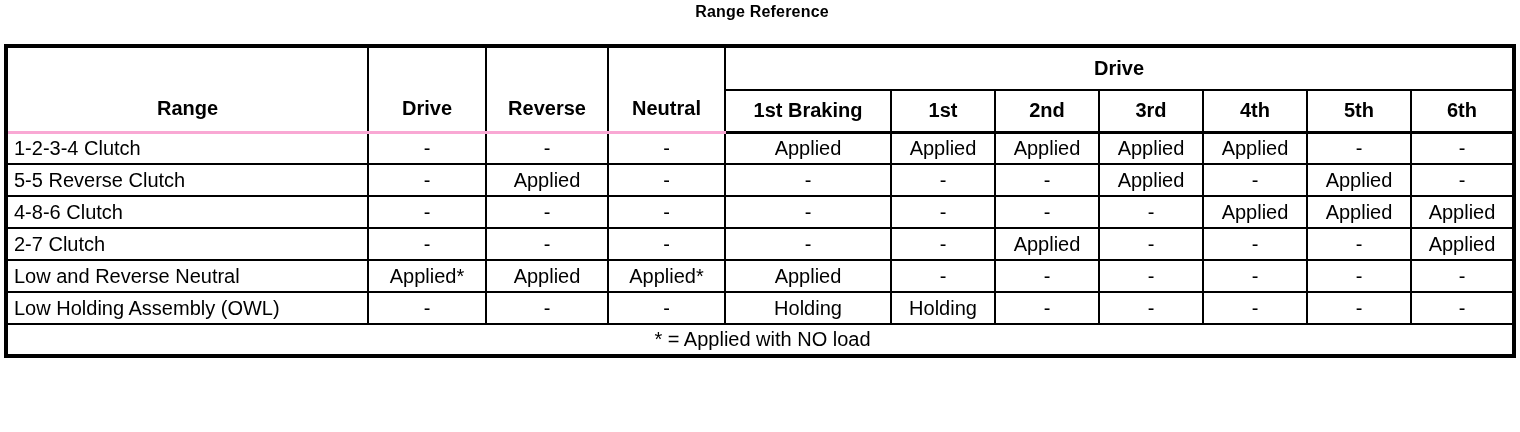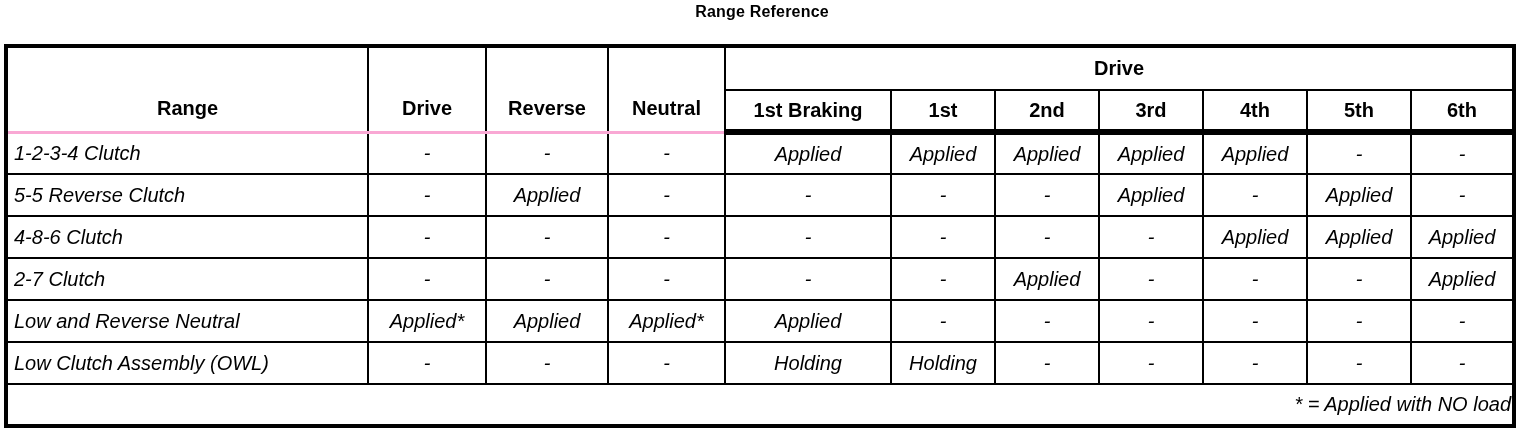--- a/index.html
+++ b/index.html
@@ -52,39 +52,38 @@
   .range-table thead tr.hdr-sub {
     height: 42px;
   }
   
   .range-table thead th.merged {
     vertical-align: bottom;
     padding-bottom: 11px;
     border-bottom: 3px solid #f9a8d4;
   }
   .range-table thead tr.hdr-sub th {
-    border-bottom: 6px solid #000000;
+    border-bottom: 3px solid #000000;
   }
   .range-table tbody tr,
   .range-table tfoot tr {
-    height: 42px;
-    font-style: italic;
+    height: 32px;
   }
   .range-table tbody td {
     font-size: 20px;
     text-align: center;
     vertical-align: middle;
   }
   .range-table tbody td.rowlabel {
     text-align: left;
     padding-left: 6px;
   }
   .range-table tfoot td.footnote {
     font-size: 20px;
-    text-align: right;
+    text-align: center;
     vertical-align: middle;
     padding-left: 6px;
   }
 </style>
 </head>
 <body>
 
 <div class="page-title">Range Reference</div>
 
 <table class="range-table">
@@ -179,21 +178,21 @@
       <td>Applied*</td>
       <td>Applied</td>
       <td>-</td>
       <td>-</td>
       <td>-</td>
       <td>-</td>
       <td>-</td>
       <td>-</td>
     </tr>
     <tr>
-      <td class="rowlabel">Low Clutch Assembly (OWL)</td>
+      <td class="rowlabel">Low Holding Assembly (OWL)</td>
       <td>-</td>
       <td>-</td>
       <td>-</td>
       <td>Holding</td>
       <td>Holding</td>
       <td>-</td>
       <td>-</td>
       <td>-</td>
       <td>-</td>
       <td>-</td>

